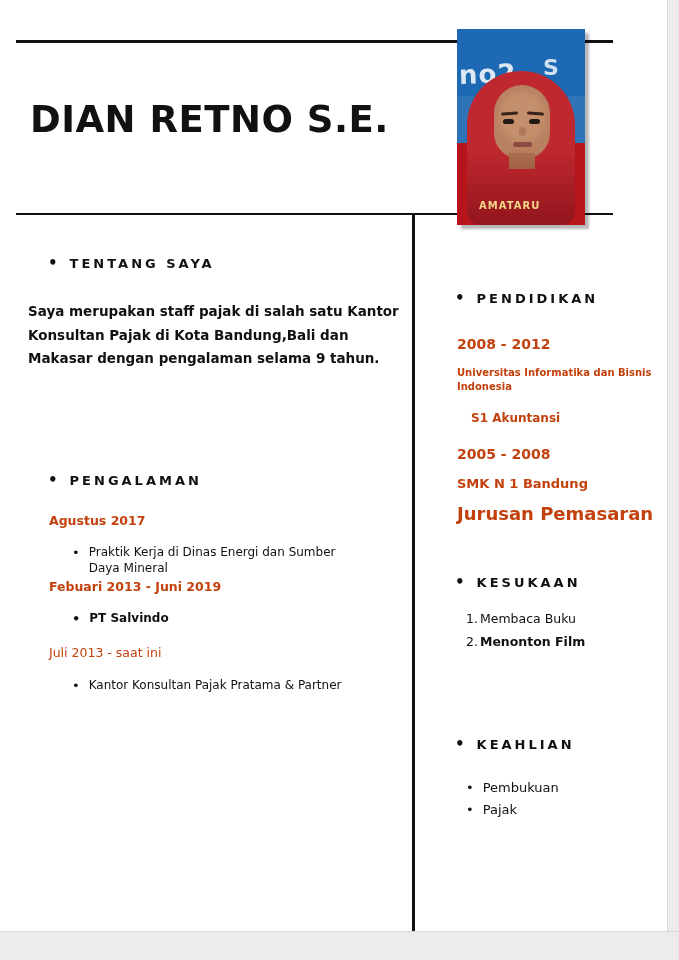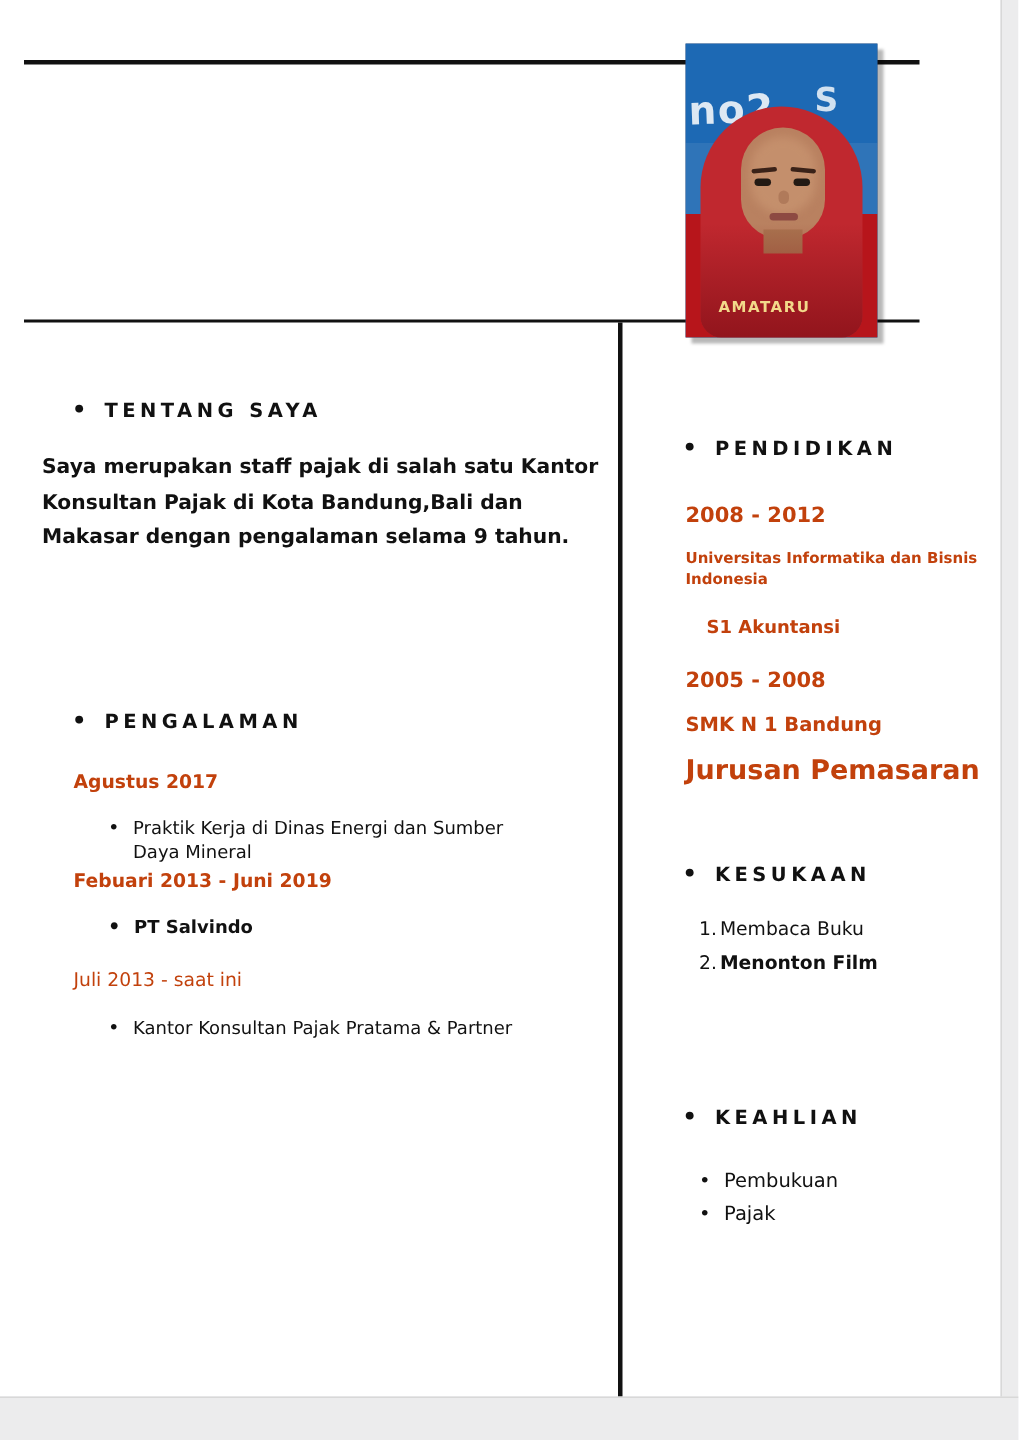--- a/index.html
+++ b/index.html
@@ -278,20 +278,21 @@
   .num-row .nidx { margin-right: 2px; }
 </style>
 </head>
 <body>
 
 <div class="page">
 
   <div class="rule-top"></div>
   <div class="rule-mid"></div>
 
+  <div class="name">DIAN RETNO S.E.</div>
 
   <div class="photo-shadow"></div>
   <div class="photo">
     <div class="photo-bg"></div>
     <div class="photo-bg-text">no2</div>
     <div class="photo-bg-text2">S</div>
     <div class="hijab"></div>
     <div class="face"></div>
     <div class="face-hi"></div>
     <div class="brow-l"></div>
@@ -300,21 +301,21 @@
     <div class="eye-r"></div>
     <div class="nose"></div>
     <div class="mouth"></div>
     <div class="neck"></div>
     <div class="hijab-shade"></div>
     <div class="photo-badge">AMATARU</div>
   </div>
 
   <div class="divider-v"></div>
 
-  <div class="sec-head" style="left:48px; top:264px;">
+  <div class="sec-head" style="left:48px; top:254px;">
     <span class="dot">•</span><span>TENTANG SAYA</span>
   </div>
 
   <div class="body-text" style="left:28px; top:300px; width:372px;">Saya merupakan staff pajak di salah satu Kantor Konsultan Pajak di Kota Bandung,Bali dan Makasar dengan pengalaman selama 9 tahun.</div>
 
   <div class="sec-head" style="left:48px; top:471px;">
     <span class="dot">•</span><span>PENGALAMAN</span>
   </div>
 
   <div class="item-bold" style="left:49px; top:513px;">Agustus 2017</div>

